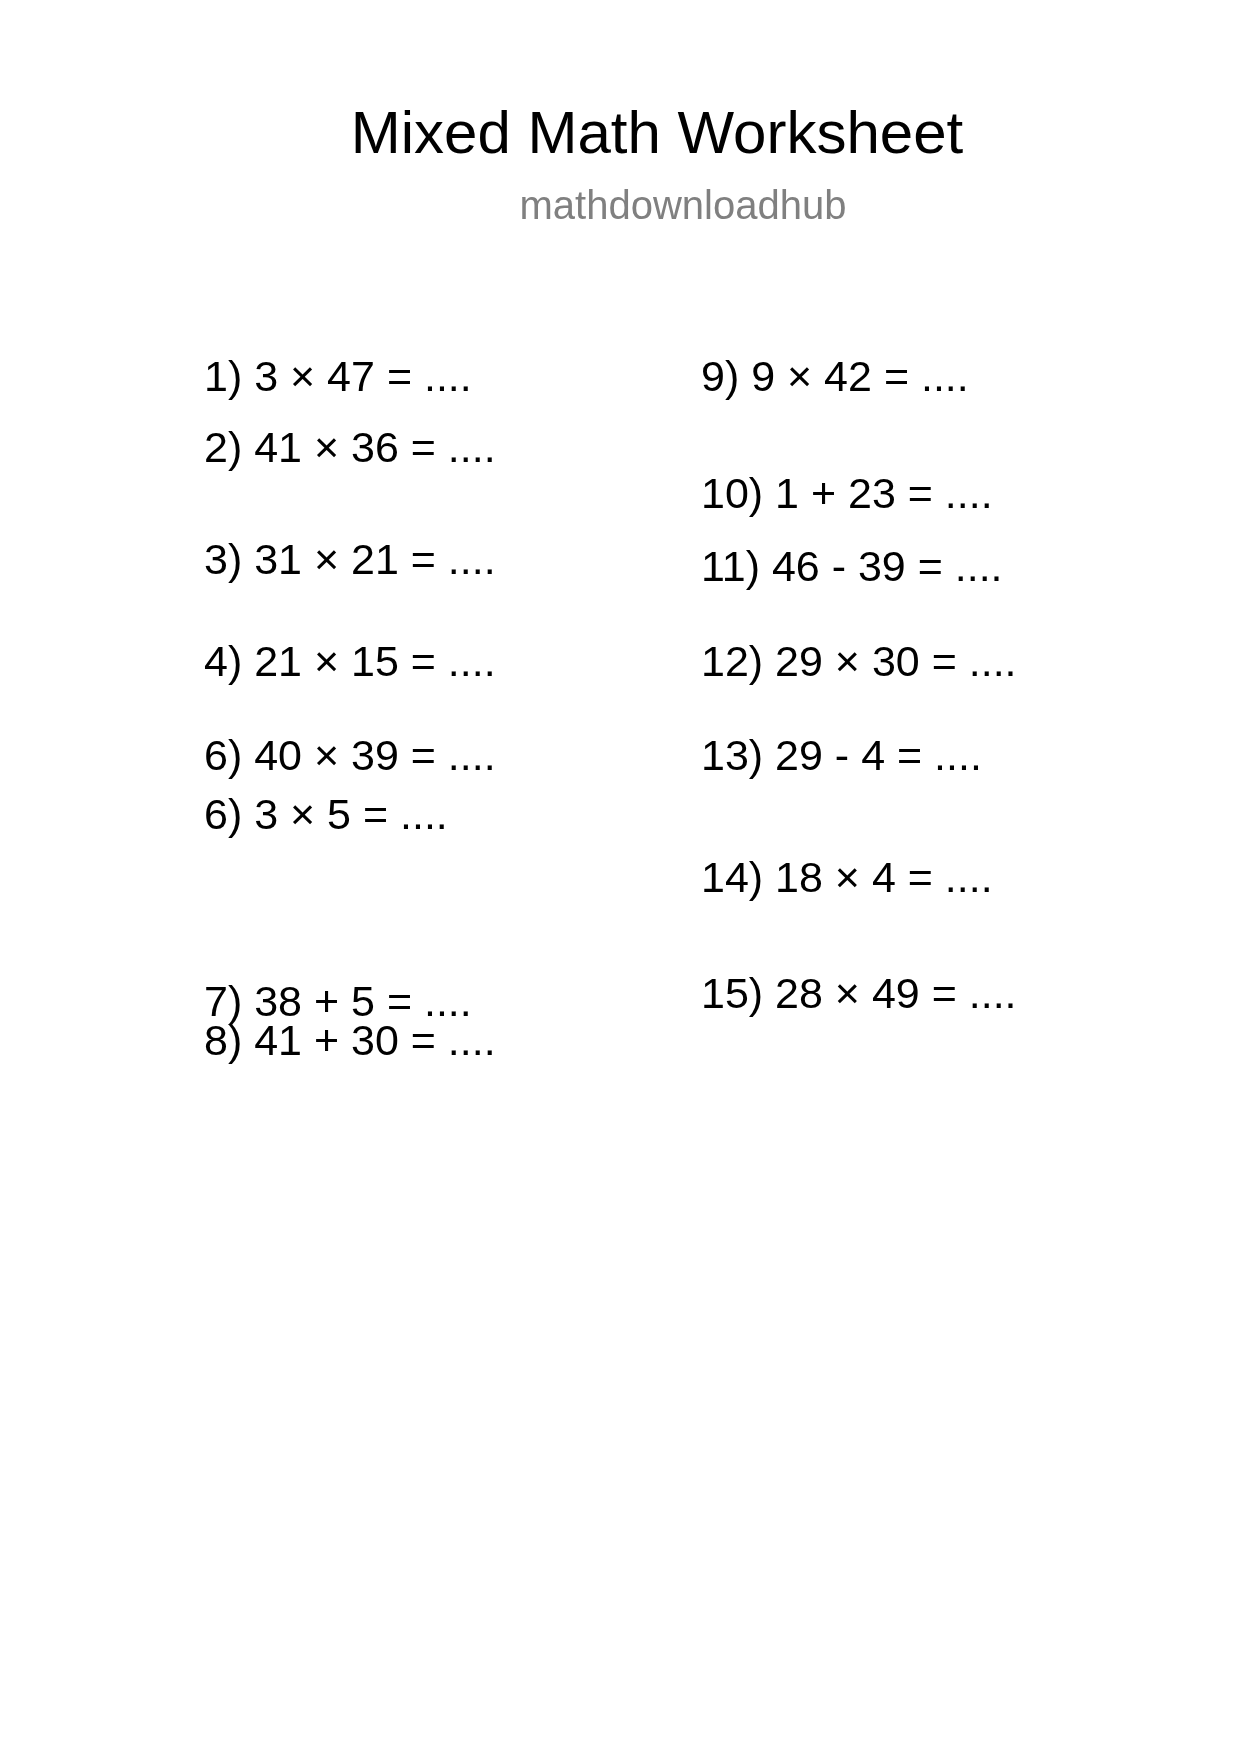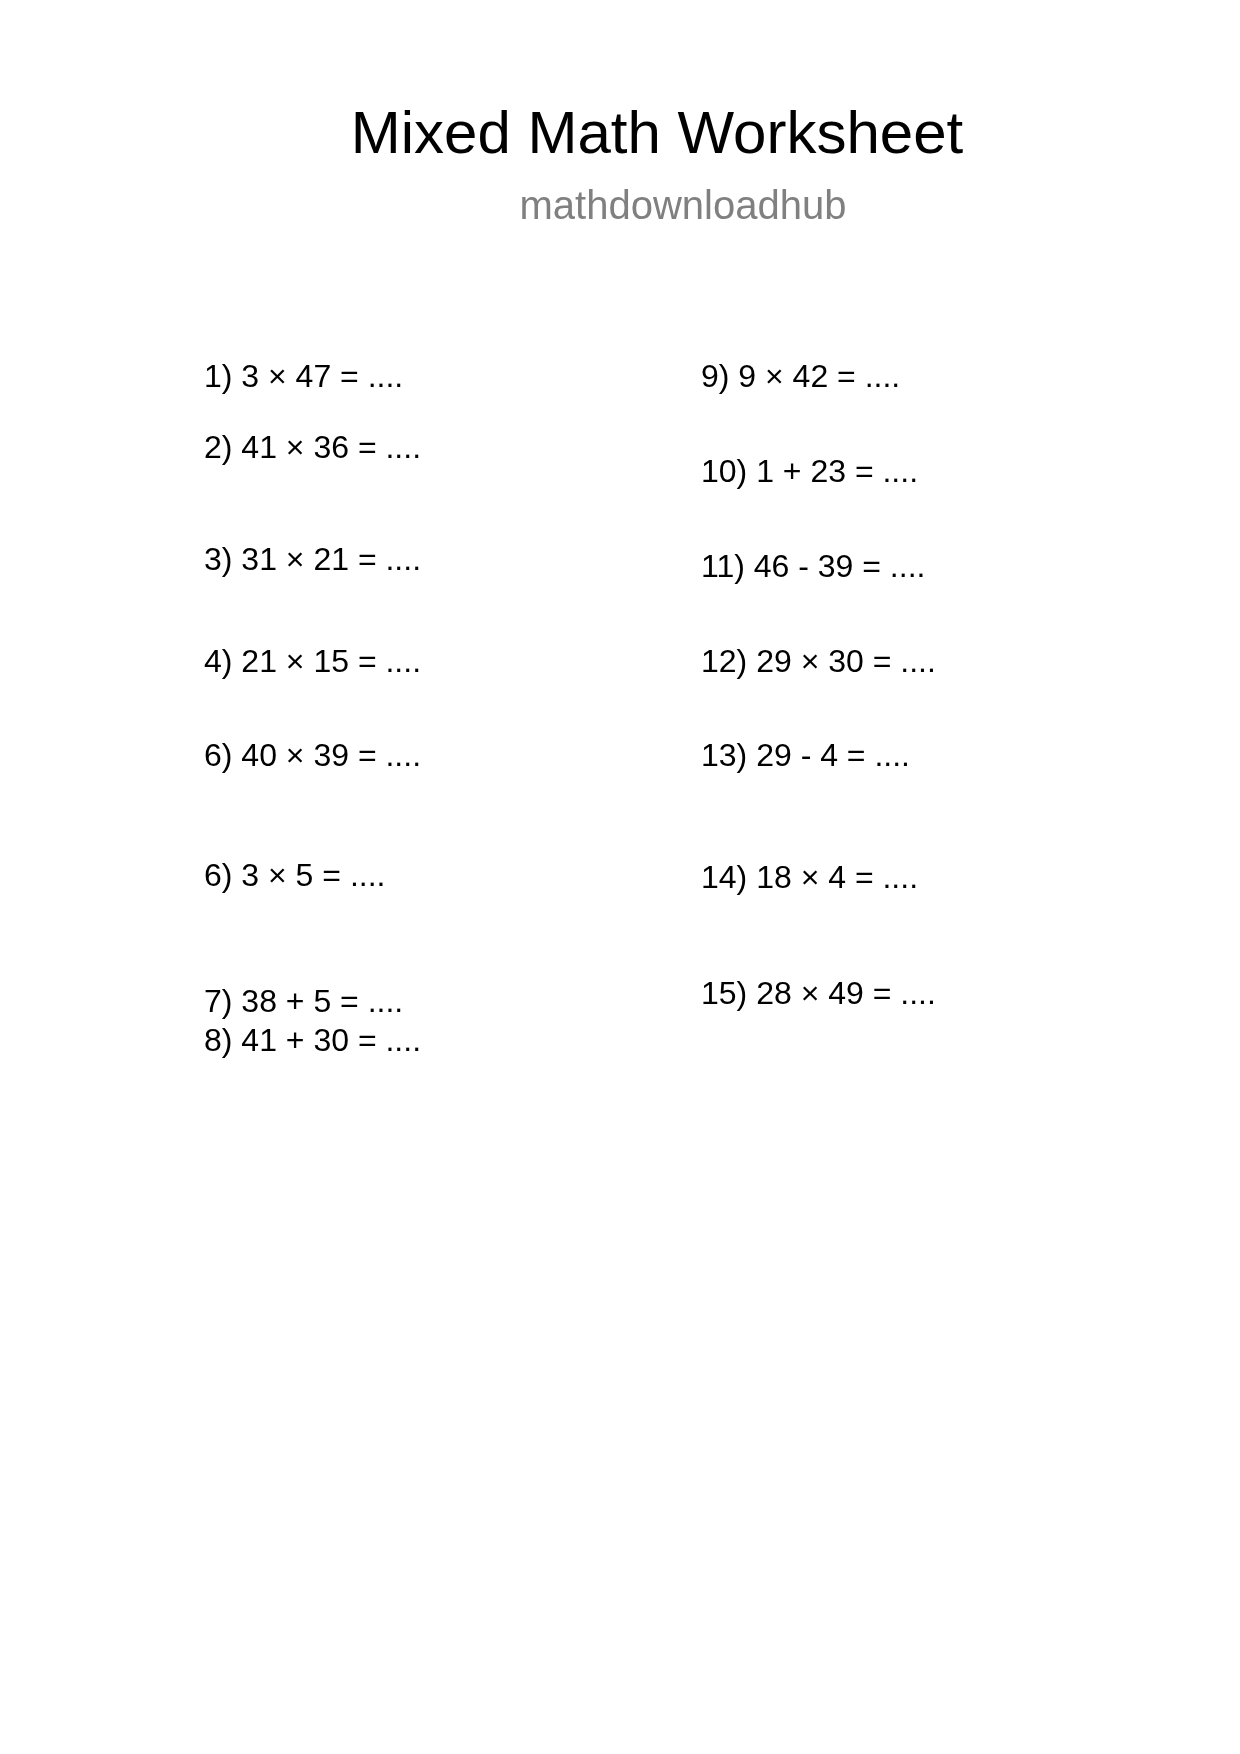--- a/index.html
+++ b/index.html
@@ -39,44 +39,44 @@
     }
     .column {
       position: absolute;
       top: 0;
     }
     .column.left { left: 204px; }
     .column.right { left: 701px; }
     .problem {
       position: absolute;
       left: 0;
-      font-size: 32px;
+      font-size: 43px;
       line-height: 50px;
       white-space: nowrap;
       color: #000000;
     }
   </style>
 </head>
 <body>
 
 <div class="title">Mixed Math Worksheet</div>
 <div class="subtitle">mathdownloadhub</div>
 
 <div class="column left">
   <div class="problem" style="top:351px">1) 3 × 47 = ....</div>
   <div class="problem" style="top:422px">2) 41 × 36 = ....</div>
   <div class="problem" style="top:534px">3) 31 × 21 = ....</div>
   <div class="problem" style="top:636px">4) 21 × 15 = ....</div>
   <div class="problem" style="top:730px">6) 40 × 39 = ....</div>
-  <div class="problem" style="top:850px">6) 3 × 5 = ....</div>
+  <div class="problem" style="top:789px">6) 3 × 5 = ....</div>
   <div class="problem" style="top:976px">7) 38 + 5 = ....</div>
   <div class="problem" style="top:1015px">8) 41 + 30 = ....</div>
 </div>
 
 <div class="column right">
   <div class="problem" style="top:351px">9) 9 × 42 = ....</div>
-  <div class="problem" style="top:446px">10) 1 + 23 = ....</div>
+  <div class="problem" style="top:468px">10) 1 + 23 = ....</div>
   <div class="problem" style="top:541px">11) 46 - 39 = ....</div>
   <div class="problem" style="top:636px">12) 29 × 30 = ....</div>
   <div class="problem" style="top:730px">13) 29 - 4 = ....</div>
   <div class="problem" style="top:852px">14) 18 × 4 = ....</div>
   <div class="problem" style="top:968px">15) 28 × 49 = ....</div>
 </div>
 
 </body></html>

